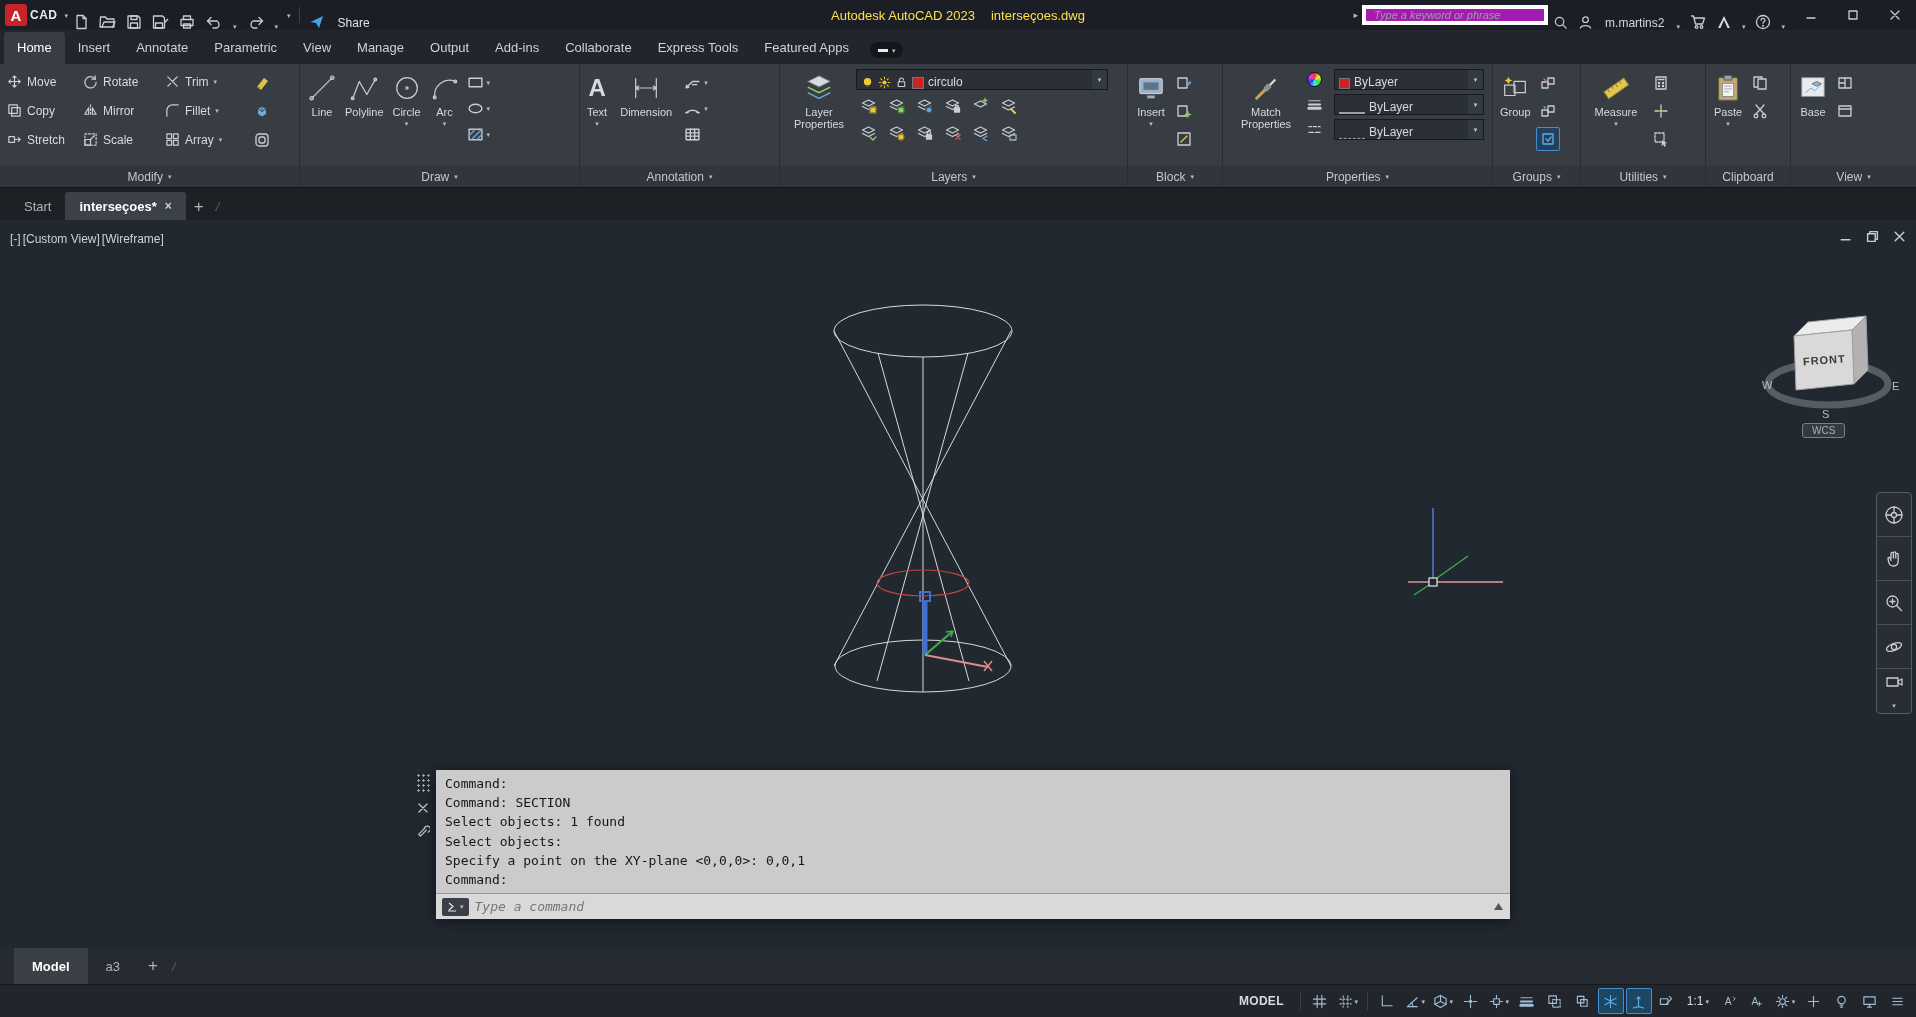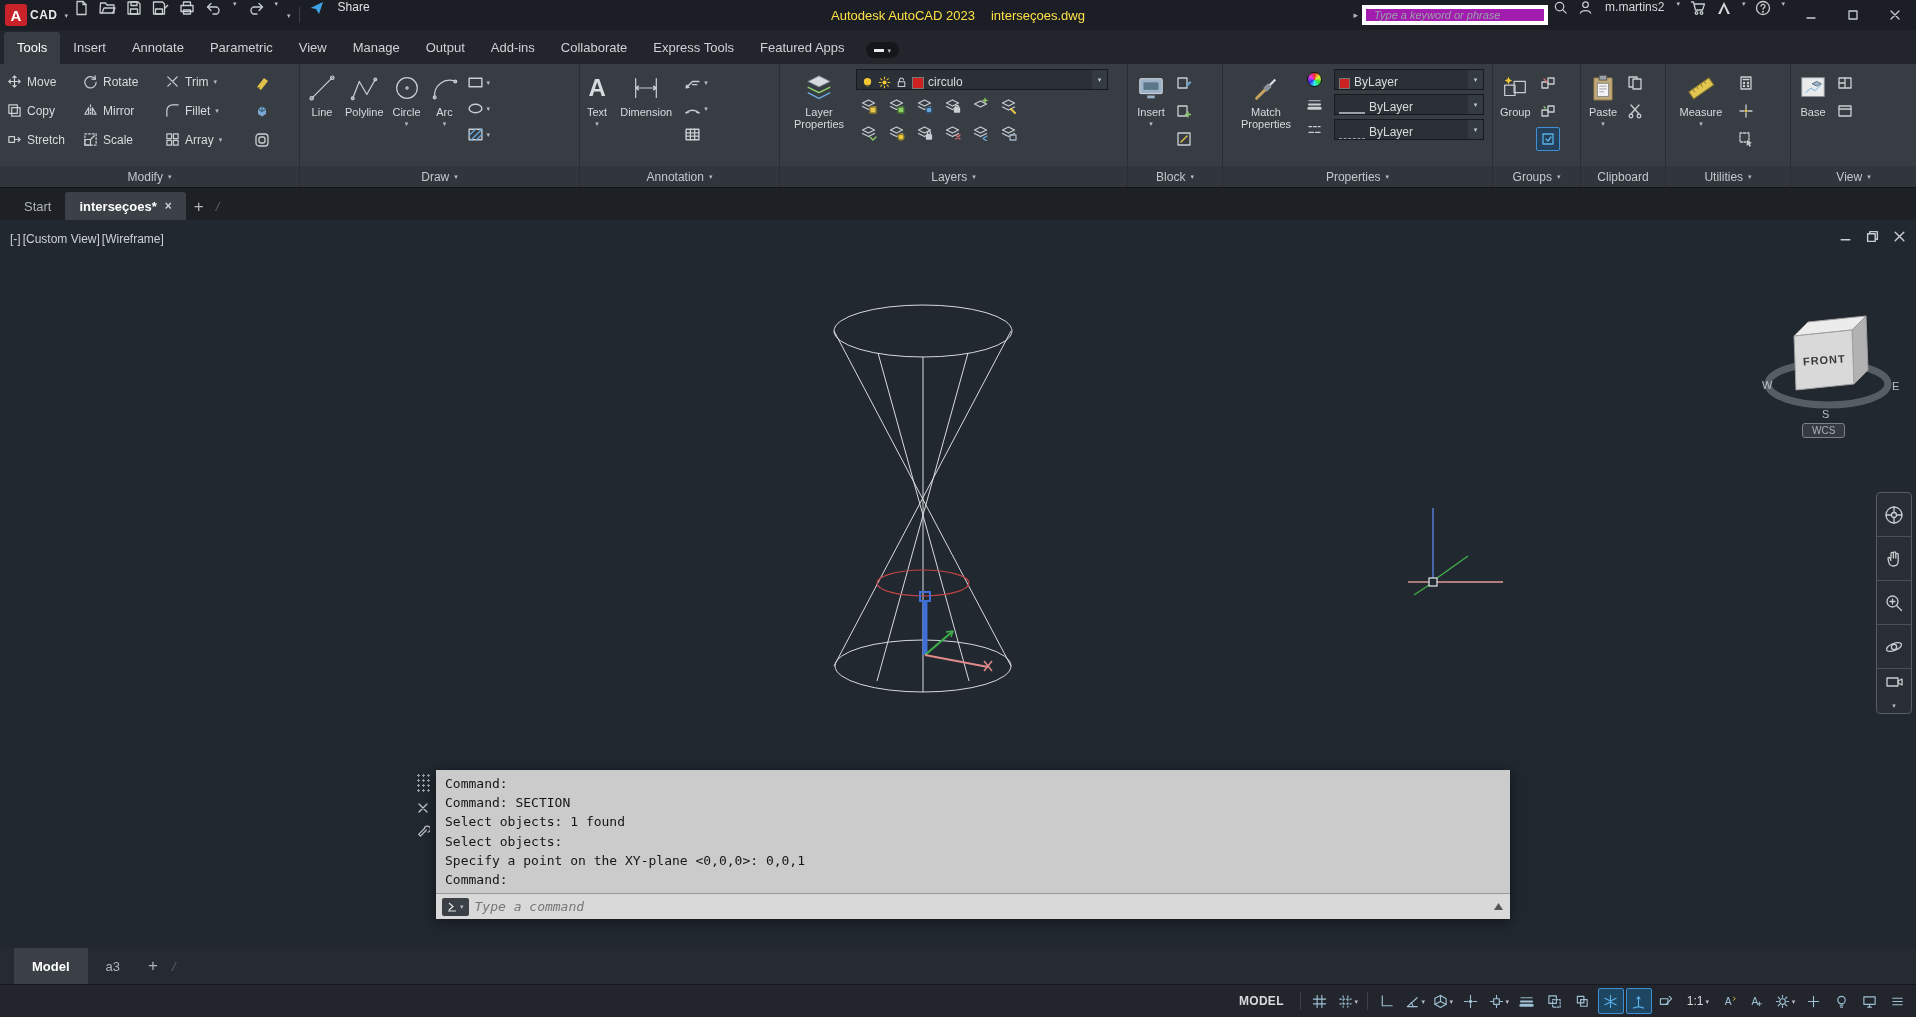--- a/index.html
+++ b/index.html
@@ -5,21 +5,21 @@
   *{margin:0;padding:0;box-sizing:border-box}
   html,body{width:1916px;height:1017px;overflow:hidden;background:#14161a;font-family:"Liberation Sans",sans-serif}
   body{position:relative}
   .abs{position:absolute}
   svg.i{fill:none;stroke:#c9ced3;stroke-width:1.3;stroke-linecap:round;stroke-linejoin:round}
   svg.sb{fill:none;stroke:#9fc0d4;stroke-width:1.2;stroke-linecap:round;stroke-linejoin:round}
   .caret{font-size:7px;color:#b6bcc2;line-height:7px}
 
   
   #titlebar{top:0;left:0;width:1916px;height:30px;background:#1b1e24;display:flex;align-items:center;color:#d5d8dc;font-size:12px;z-index:60}
-  .tb-btn{height:30px;display:flex;align-items:flex-start;justify-content:center;padding:0 5px;gap:10px}
+  .tb-btn{height:30px;display:flex;align-items:flex-end;justify-content:center;padding:0 5px;gap:10px}
   #app-logo{width:22px;height:22px;background:#c8222a;border-radius:3px;display:grid;place-items:center;color:#fff;font-weight:bold;font-size:15px;margin-left:5px}
   #logo-sub{font-size:12px;font-weight:bold;color:#e8eaec;letter-spacing:.5px;margin:0 7px 0 3px}
   #title-center{position:absolute;left:0;right:0;top:0;height:30px;display:flex;align-items:center;justify-content:center;gap:16px;pointer-events:none;color:#fde047;font-size:13px}
   #search-box{width:186px;height:20px;background:#a21caf;border:4px solid #ffffff;color:#e4e6e9;font-size:11px;padding:0 8px}
   #search-box::placeholder{color:#9aa1a8;font-style:italic}
   .tb-sep{width:1px;height:16px;background:#3a4046;margin:0 4px}
   .win-btn{width:42px;height:30px;display:grid;place-items:center}
   #share-label{color:#dfe2e5;margin-left:3px}
   #user-name{margin:0 2px}
 
@@ -214,21 +214,21 @@
       </div>
     <div class="win-btn">
         <svg class="i" width="12" height="12" viewBox="0 0 12 12">
           <path d="M2 2l8 8M10 2l-8 8"></path>
         </svg>
       </div>
   </div>
 </div>
 
 <div id="ribbon-tabs" class="abs">
-  <div class="rtab active">Tools</div>
+  <div class="rtab active">Home</div>
   <div class="rtab">Insert</div>
   <div class="rtab">Annotate</div>
   <div class="rtab">Parametric</div>
   <div class="rtab">View</div>
   <div class="rtab">Manage</div>
   <div class="rtab">Output</div>
   <div class="rtab">Add-ins</div>
   <div class="rtab">Collaborate</div>
   <div class="rtab">Express Tools</div>
   <div class="rtab">Featured Apps</div>
@@ -706,20 +706,65 @@
             </svg>
           </div>
       </div>
     </div>
     <div class="panel-title">
         <span>Groups</span>
         <span class="caret">▾</span>
       </div>
   </div>
 
+  <div class="panel" style="width:125px">
+    <div class="panel-content">
+      <div class="bigbtn" style="min-width:62px">
+        <span class="bicon">
+            <svg width="32" height="30" viewBox="0 0 32 32">
+              <g transform="rotate(-35 16 16)">
+                <rect x="3" y="12" width="26" height="9" fill="#e3c64f" stroke="#8a7a2f"></rect>
+                <path d="M8 12v4M13 12v3M18 12v4M23 12v3" stroke="#8a7a2f"></path>
+              </g>
+            </svg>
+          </span>
+        <span>Measure</span>
+        <span class="caret">▾</span>
+      </div>
+      <div class="smallcol">
+        <div class="sicon">
+            <svg class="i" width="16" height="16" viewBox="0 0 16 16">
+              <rect x="3" y="2" width="10" height="12"></rect>
+              <path d="M5 4.5h6"></path>
+              <circle cx="6" cy="8" r=".6" fill="#c9ced3"></circle>
+              <circle cx="10" cy="8" r=".6" fill="#c9ced3"></circle>
+              <circle cx="6" cy="11" r=".6" fill="#c9ced3"></circle>
+              <circle cx="10" cy="11" r=".6" fill="#c9ced3"></circle>
+            </svg>
+          </div>
+        <div class="sicon">
+            <svg class="i" width="16" height="16" viewBox="0 0 16 16">
+              <path d="M8 2v4M8 10v4M2 8h4M10 8h4"></path>
+              <circle cx="8" cy="8" r="1.4" fill="#e8c84a" stroke="none"></circle>
+            </svg>
+          </div>
+        <div class="sicon">
+            <svg class="i" width="16" height="16" viewBox="0 0 16 16">
+              <rect x="2" y="2" width="9" height="9" stroke-dasharray="2 1.5"></rect>
+              <path d="M9 9l5 3-2.2.7L13 15l-1.6.8-1.2-2.4L8.5 15z" fill="#c9ced3" stroke="none"></path>
+            </svg>
+          </div>
+      </div>
+    </div>
+    <div class="panel-title">
+        <span>Utilities</span>
+        <span class="caret">▾</span>
+      </div>
+  </div>
+
   <div class="panel" style="width:85px">
     <div class="panel-content">
       <div class="bigbtn">
         <span class="bicon">
             <svg width="30" height="30" viewBox="0 0 32 32">
               <rect x="6" y="5" width="20" height="24" rx="1" fill="#c0a878" stroke="#6d5f3a"></rect>
               <rect x="12" y="2.5" width="8" height="5" fill="#9aa1a8" stroke="#555"></rect>
               <rect x="10" y="11" width="12" height="14" fill="#f4f4f4" stroke="#888"></rect>
               <path d="M12 14h8M12 17h8M12 20h5" stroke="#9aa1a8"></path>
             </svg>
@@ -738,65 +783,20 @@
             <svg class="i" width="16" height="16" viewBox="0 0 16 16">
               <path d="M4 2l8 9M12 2L4 11"></path>
               <circle cx="4" cy="13" r="1.8"></circle>
               <circle cx="12" cy="13" r="1.8"></circle>
             </svg>
           </div>
       </div>
     </div>
     <div class="panel-title">
         <span>Clipboard</span>
-      </div>
-  </div>
-
-  <div class="panel" style="width:125px">
-    <div class="panel-content">
-      <div class="bigbtn" style="min-width:62px">
-        <span class="bicon">
-            <svg width="32" height="30" viewBox="0 0 32 32">
-              <g transform="rotate(-35 16 16)">
-                <rect x="3" y="12" width="26" height="9" fill="#e3c64f" stroke="#8a7a2f"></rect>
-                <path d="M8 12v4M13 12v3M18 12v4M23 12v3" stroke="#8a7a2f"></path>
-              </g>
-            </svg>
-          </span>
-        <span>Measure</span>
-        <span class="caret">▾</span>
-      </div>
-      <div class="smallcol">
-        <div class="sicon">
-            <svg class="i" width="16" height="16" viewBox="0 0 16 16">
-              <rect x="3" y="2" width="10" height="12"></rect>
-              <path d="M5 4.5h6"></path>
-              <circle cx="6" cy="8" r=".6" fill="#c9ced3"></circle>
-              <circle cx="10" cy="8" r=".6" fill="#c9ced3"></circle>
-              <circle cx="6" cy="11" r=".6" fill="#c9ced3"></circle>
-              <circle cx="10" cy="11" r=".6" fill="#c9ced3"></circle>
-            </svg>
-          </div>
-        <div class="sicon">
-            <svg class="i" width="16" height="16" viewBox="0 0 16 16">
-              <path d="M8 2v4M8 10v4M2 8h4M10 8h4"></path>
-              <circle cx="8" cy="8" r="1.4" fill="#e8c84a" stroke="none"></circle>
-            </svg>
-          </div>
-        <div class="sicon">
-            <svg class="i" width="16" height="16" viewBox="0 0 16 16">
-              <rect x="2" y="2" width="9" height="9" stroke-dasharray="2 1.5"></rect>
-              <path d="M9 9l5 3-2.2.7L13 15l-1.6.8-1.2-2.4L8.5 15z" fill="#c9ced3" stroke="none"></path>
-            </svg>
-          </div>
-      </div>
-    </div>
-    <div class="panel-title">
-        <span>Utilities</span>
-        <span class="caret">▾</span>
       </div>
   </div>
 
   <div class="panel" style="width:125px;border-right:none">
     <div class="panel-content">
       <div class="bigbtn">
         <span class="bicon">
             <svg width="30" height="30" viewBox="0 0 32 32">
               <rect x="4" y="5" width="24" height="20" fill="#e8eaec" stroke="#8a939b"></rect>
               <path d="M8 21l6-5 4 3 6-6" stroke="#6aa6d8" fill="none"></path>

